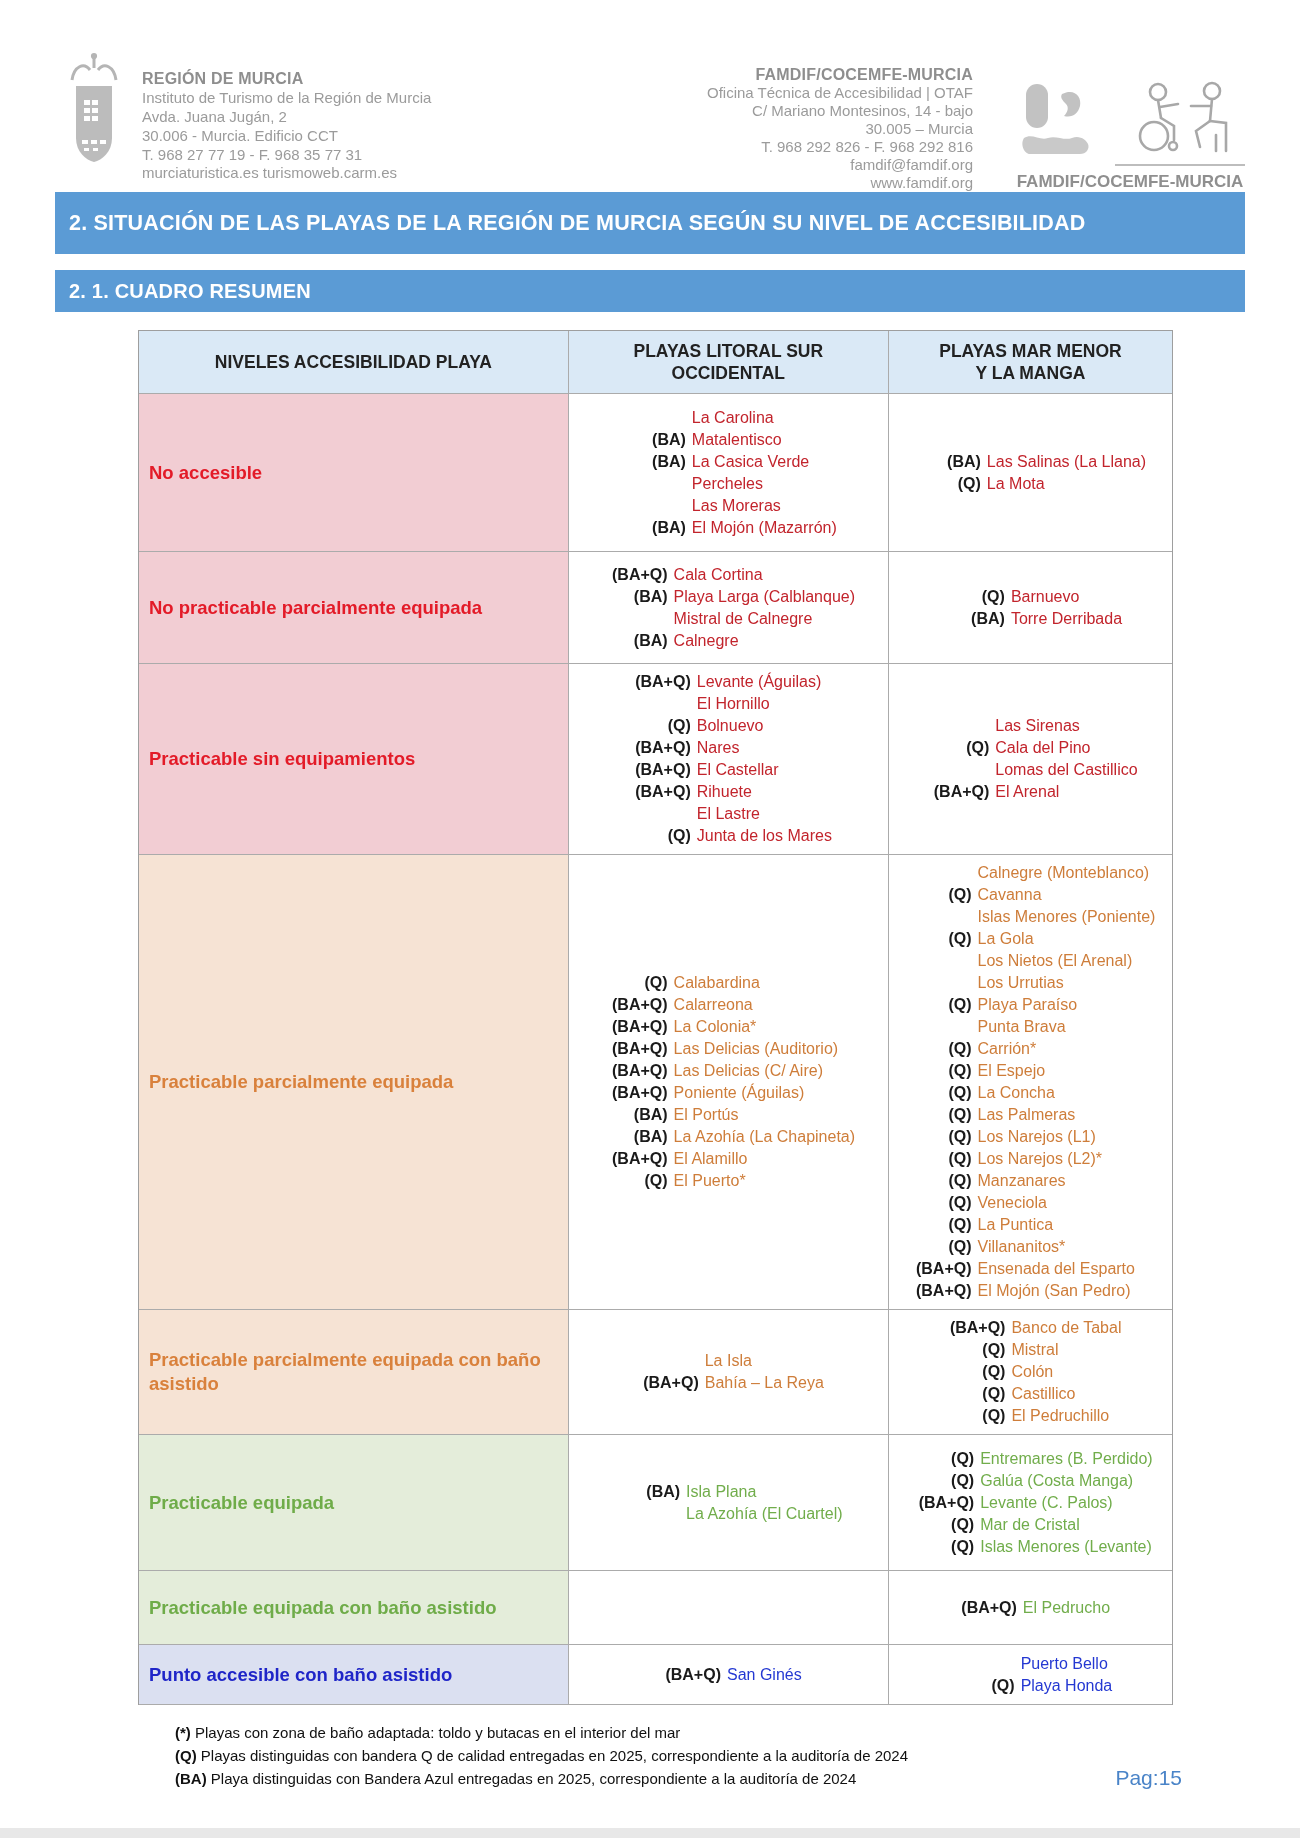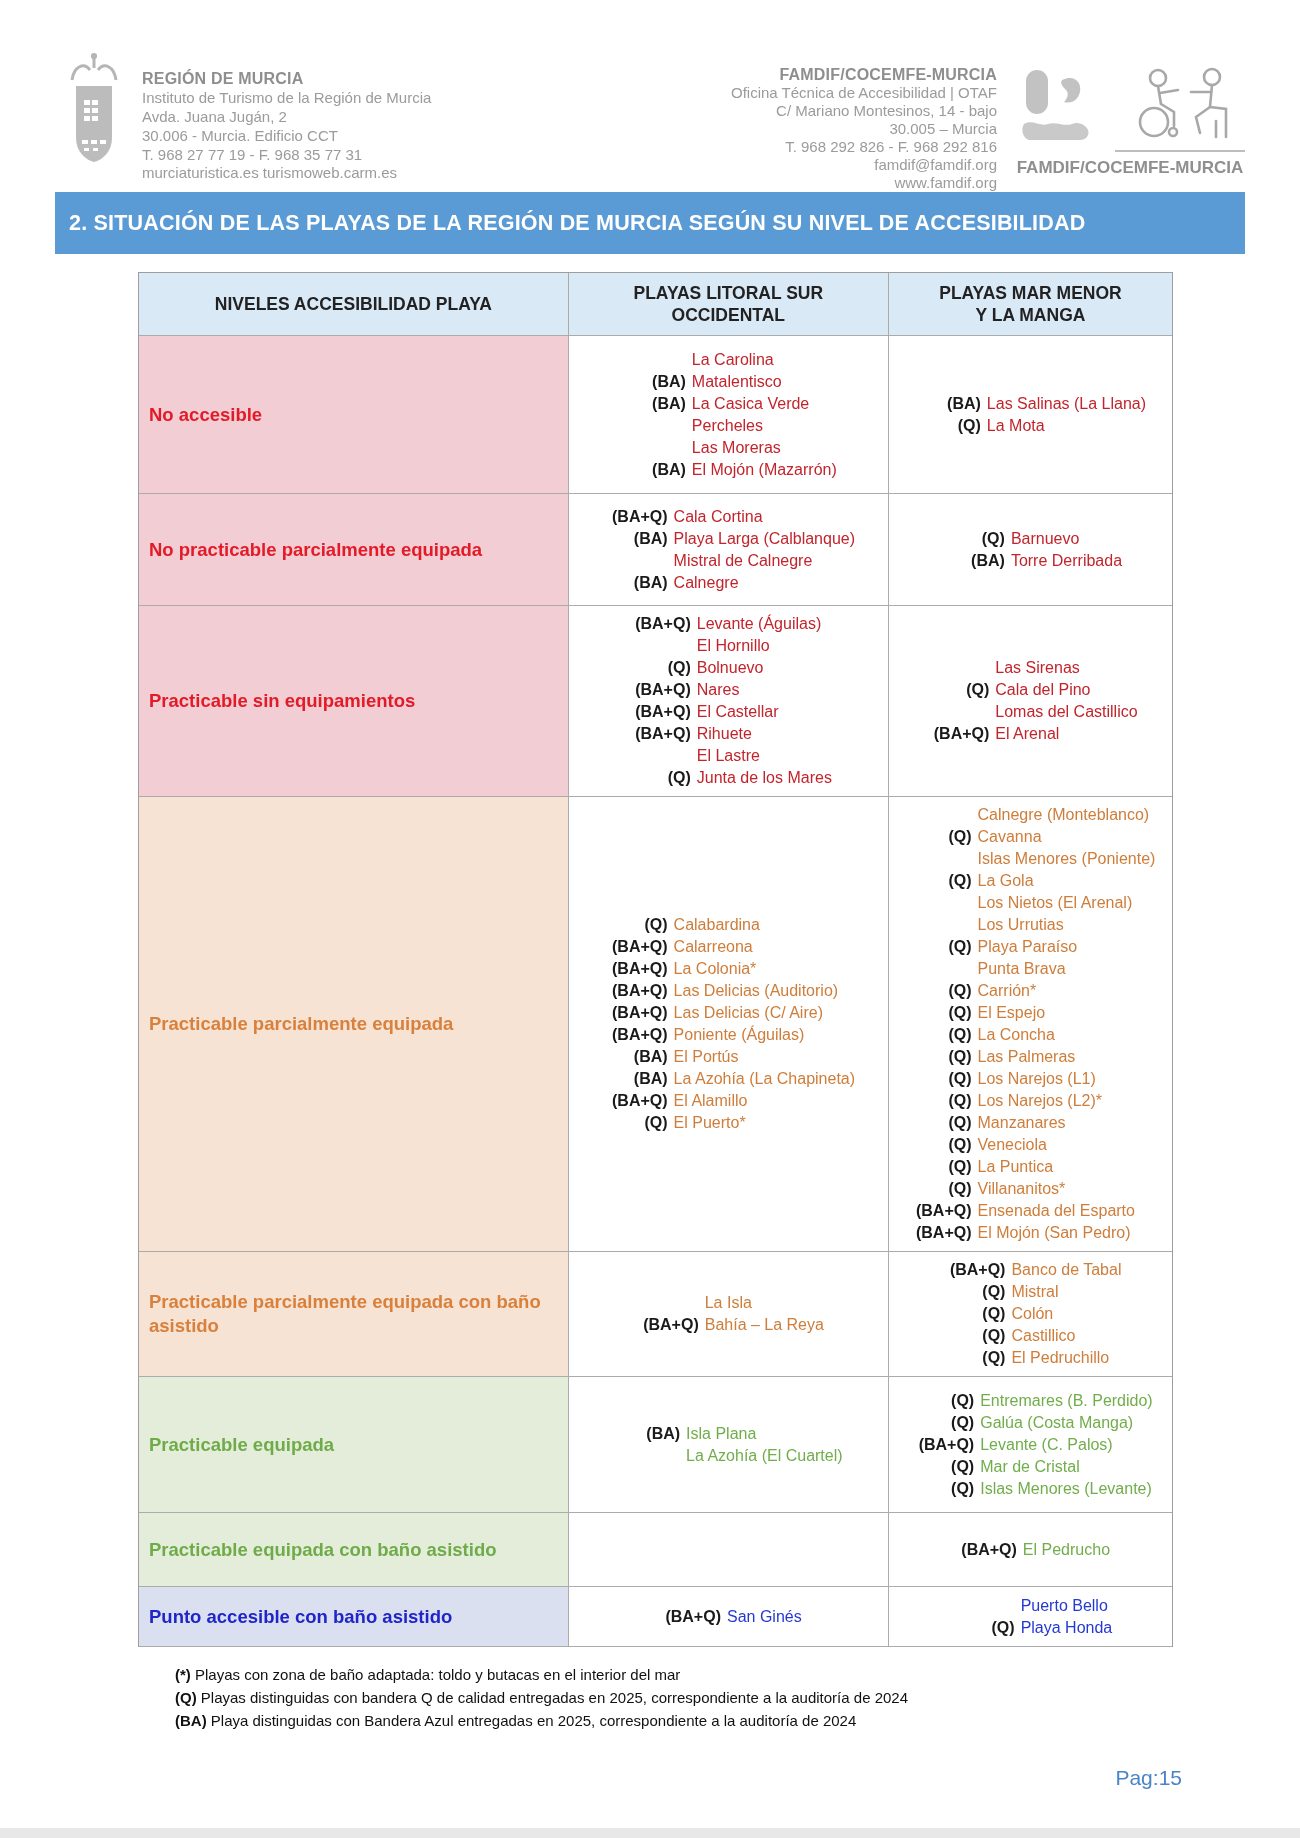--- a/index.html
+++ b/index.html
@@ -8,21 +8,21 @@
     font-family:"Liberation Sans",sans-serif;position:relative;overflow:hidden;
     color:#222;
   }
   
   .hdr{display:flex;justify-content:space-between;align-items:flex-start;padding:52px 55px 0 62px;}
   .hdr-left{display:flex;gap:16px;align-items:flex-start;}
   .hdr-left-text{padding-top:18px;}
   .hdr-title{font-weight:bold;color:var(--gray_title);font-size:16px;letter-spacing:.2px;}
   .hdr-line{color:var(--gray_text);font-size:15px;line-height:19px;}
   .hdr-links{color:var(--gray_text);font-size:15px;}
-  .hdr-right{display:flex;gap:18px;align-items:center;}
+  .hdr-right{display:flex;gap:42px;align-items:flex-end;}
   .hdr-right-text{text-align:right;padding-top:14px;}
   .hdr-right-text .hdr-line{line-height:18px;}
   .logo-group{display:flex;flex-direction:column;align-items:center;}
   .logos-row{display:flex;gap:28px;align-items:flex-start;}
   .logo-caption{font-weight:bold;color:#8f8f8f;font-size:17px;margin-top:4px;white-space:nowrap;}
   .caption-rule{width:130px;height:2px;background:#bdbdbd;margin:6px 0 2px 100px;}
   
   .banner{margin:0 55px;background:var(--banner);color:#fff;font-weight:bold;
           display:flex;align-items:center;padding-left:14px;letter-spacing:.2px;}
   .banner-1{height:62px;font-size:21.5px;}
@@ -149,20 +149,21 @@
             </g>
           </svg>
         </div>
         <div class="caption-rule"></div>
         <div class="logo-caption">FAMDIF/COCEMFE-MURCIA</div>
       </div>
     </div>
   </div>
 
   <div class="banner banner-1">2. SITUACIÓN DE LAS PLAYAS DE LA REGIÓN DE MURCIA SEGÚN SU NIVEL DE ACCESIBILIDAD</div>
+  <div class="banner banner-2">2. 1. CUADRO RESUMEN</div>
 
   <div class="table">
     <div class="t-head">
       <div class="cell col1">NIVELES ACCESIBILIDAD PLAYA</div>
       <div class="cell col2">PLAYAS LITORAL SUR
 OCCIDENTAL</div>
       <div class="cell col3">PLAYAS MAR MENOR
 Y LA MANGA</div>
     </div>
     <div class="t-body">

